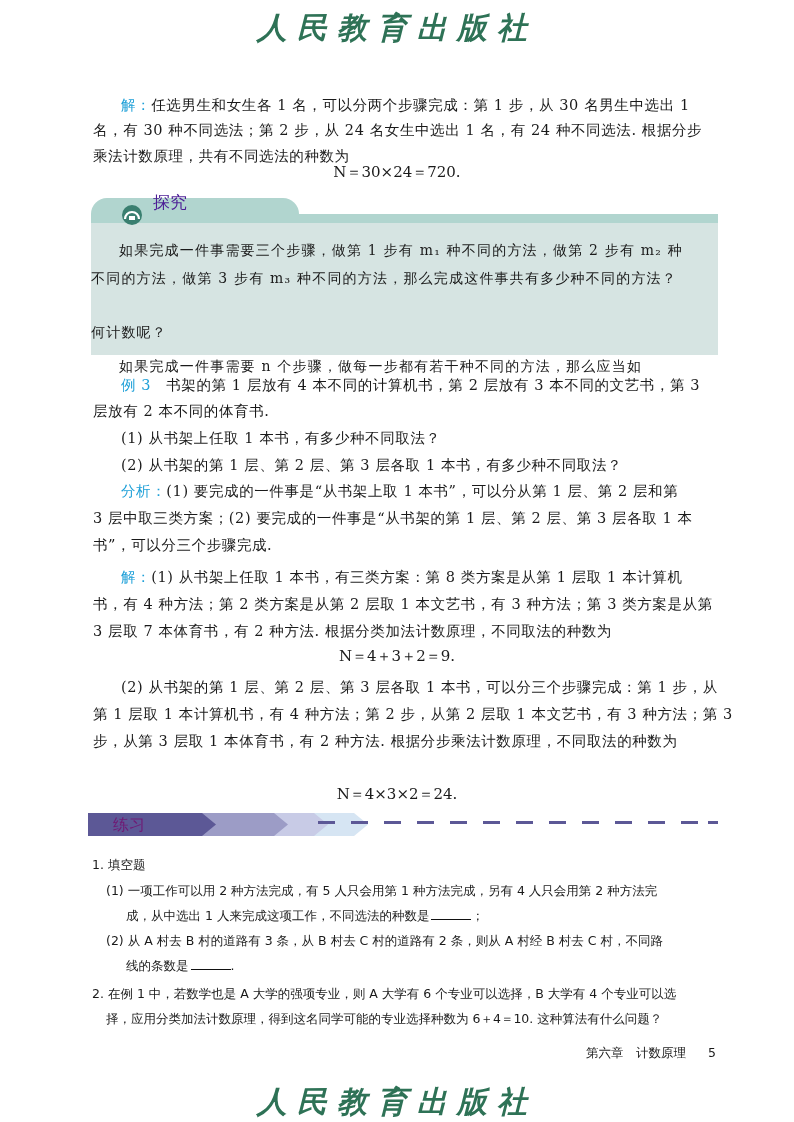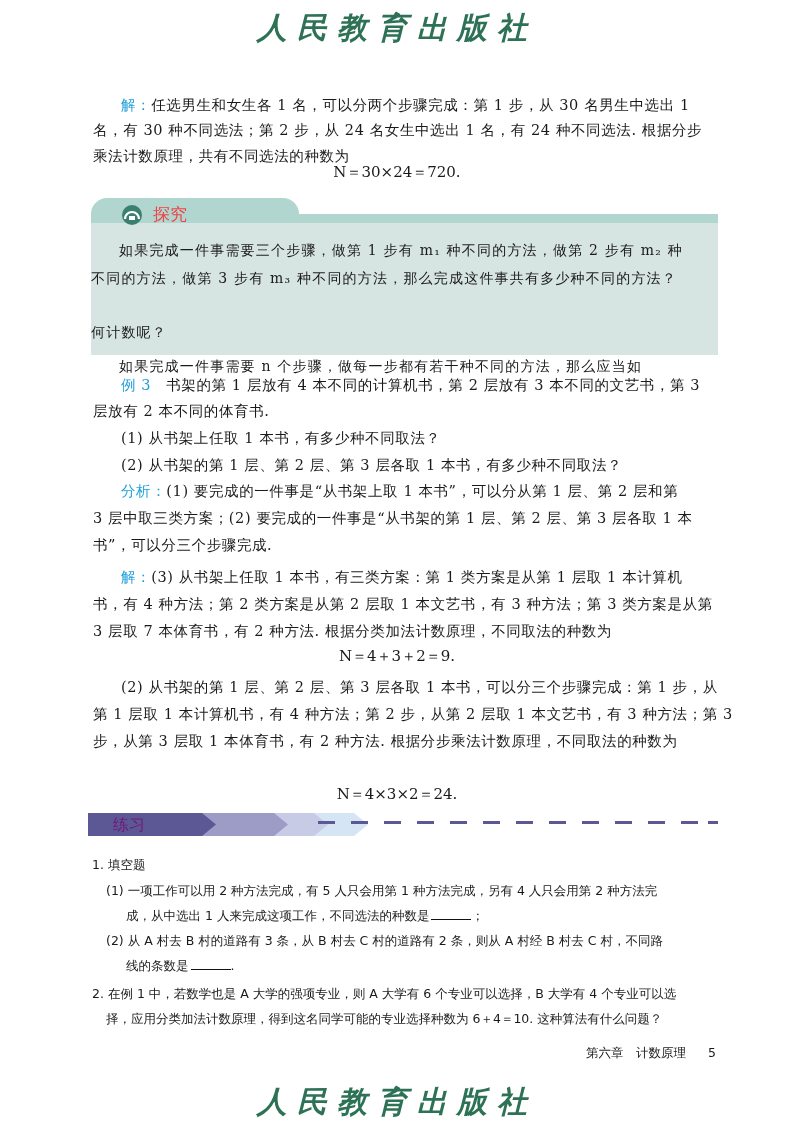--- a/index.html
+++ b/index.html
@@ -28,22 +28,22 @@
   .explore-bar {
     position: absolute; left: 91px; top: 214px; width: 627px; height: 9px; background: #b1d5cf;
   }
   .explore-body {
     position: absolute; left: 91px; top: 223px; width: 627px; height: 132px; background: #d6e4e2;
   }
   .explore-icon {
     position: absolute; left: 121px; top: 204px; width: 22px; height: 22px;
   }
   .explore-title {
-    position: absolute; left: 153px; top: 202px; font-size: 17px; line-height: 24px;
-    font-family: "DejaVu Sans", sans-serif; color: #ef4444;
+    position: absolute; left: 153px; top: 190px; font-size: 17px; line-height: 24px;
+    font-family: "DejaVu Sans", sans-serif; color: #4c1d95;
   }
   .ex-line { position: absolute; left: 91px; width: 651px; font-size: 14px; line-height: 20px; white-space: nowrap; letter-spacing: 1.2px; }
   .practice {
     position: absolute; left: 88px; top: 813px; height: 23px;
   }
   .dash-row { position: absolute; left: 318px; top: 821px; width: 400px; height: 4px; }
   .ex-item { position: absolute; font-family: "DejaVu Sans", sans-serif; font-size: 12.5px; line-height: 18px; white-space: nowrap; }
   .blank { display: inline-block; width: 40px; border-bottom: 1.5px solid #111; height: 12px; vertical-align: baseline; margin-left: 2px; }
   .footer { position: absolute; top: 1045px; right: 78px; font-family: "DejaVu Sans", sans-serif; font-size: 12.5px; }
 </style>
@@ -73,21 +73,21 @@
 
 <div class="line" style="top:375px; text-indent:28px;"><span class="kw">例 3</span>　<span>书架的第 1 层放有 4 本不同的计算机书，第 2 层放有 3 本不同的文艺书，第 3</span></div>
 <div class="line" style="top:401px;">层放有 2 本不同的体育书.</div>
 <div class="line" style="top:428px; text-indent:28px;">(1) 从书架上任取 1 本书，有多少种不同取法？</div>
 <div class="line" style="top:455px; text-indent:28px;">(2) 从书架的第 1 层、第 2 层、第 3 层各取 1 本书，有多少种不同取法？</div>
 
 <div class="line" style="top:481px; text-indent:28px;"><span class="kw">分析：</span><span>(1) 要完成的一件事是“从书架上取 1 本书”，可以分从第 1 层、第 2 层和第</span></div>
 <div class="line" style="top:508px;">3 层中取三类方案；(2) 要完成的一件事是“从书架的第 1 层、第 2 层、第 3 层各取 1 本</div>
 <div class="line" style="top:535px;">书”，可以分三个步骤完成.</div>
 
-<div class="line" style="top:567px; text-indent:28px;"><span class="kw">解：</span><span>(3) 从书架上任取 1 本书，有三类方案：第 1 类方案是从第 1 层取 1 本计算机</span></div>
+<div class="line" style="top:567px; text-indent:28px;"><span class="kw">解：</span><span>(1) 从书架上任取 1 本书，有三类方案：第 8 类方案是从第 1 层取 1 本计算机</span></div>
 <div class="line" style="top:594px;">书，有 4 种方法；第 2 类方案是从第 2 层取 1 本文艺书，有 3 种方法；第 3 类方案是从第</div>
 <div class="line" style="top:621px;">3 层取 7 本体育书，有 2 种方法. 根据分类加法计数原理，不同取法的种数为</div>
 <div class="eq" style="top:646px;">N＝4＋3＋2＝9.</div>
 
 <div class="line" style="top:677px; text-indent:28px;">(2) 从书架的第 1 层、第 2 层、第 3 层各取 1 本书，可以分三个步骤完成：第 1 步，从</div>
 <div class="line" style="top:704px;">第 1 层取 1 本计算机书，有 4 种方法；第 2 步，从第 2 层取 1 本文艺书，有 3 种方法；第 3</div>
 <div class="line" style="top:731px;">步，从第 3 层取 1 本体育书，有 2 种方法. 根据分步乘法计数原理，不同取法的种数为</div>
 <div class="eq" style="top:784px;">N＝4×3×2＝24.</div>
 
 <svg class="practice" width="300" height="23" viewBox="0 0 300 23">

